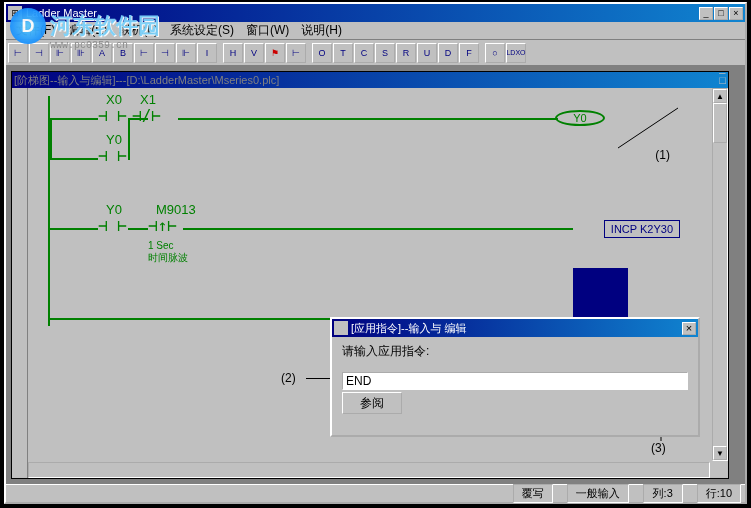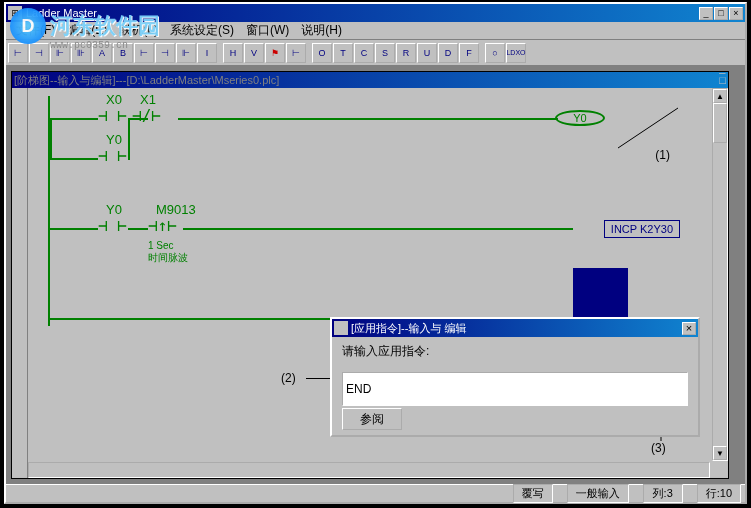--- a/index.html
+++ b/index.html
@@ -35,21 +35,21 @@
 .hline { position: absolute; height: 2px; background: #008000; }
 .instr-box { position: absolute; border: 1px solid #000080; padding: 2px 6px; font-size: 11px; color: #000080; background: #c0c0c0; }
 .blue-block { position: absolute; background: #000080; }
 .annotation { position: absolute; font-size: 12px; color: #000; }
 .arrow-line { position: absolute; border-top: 1px solid #000; }
 .dialog { position: absolute; top: 317px; left: 330px; width: 370px; height: 120px; background: #c0c0c0; border: 2px outset #fff; z-index: 10; }
 .dialog .dlg-title { height: 18px; background: linear-gradient(to right,#000080,#1084d0); color: #fff; display: flex; align-items: center; padding: 0 2px; }
 .dialog .dlg-title .icon { width: 14px; height: 14px; background: #c0c0c0; margin-right: 3px; }
 .dialog .dlg-body { padding: 6px 10px; }
 .dialog .prompt { font-size: 12px; margin-bottom: 12px; }
-.dialog input { width: 100%; height: 34px; border: 1px inset #fff; background: #fff; padding: 0 3px; font-size: 12px; }
+.dialog input { width: 100%; height: 18px; border: 1px inset #fff; background: #fff; padding: 0 3px; font-size: 12px; }
 .dialog .dlg-btns { display: flex; justify-content: flex-start; margin-top: 2px; }
 .dialog .dlg-btn { width: 60px; height: 22px; background: #c0c0c0; border: 1px outset #fff; font-size: 12px; cursor: pointer; }
 .statusbar { position: absolute; bottom: 0; left: 0; right: 0; height: 18px; background: #c0c0c0; border-top: 1px solid #fff; display: flex; justify-content: flex-end; align-items: center; padding: 0 4px; gap: 14px; }
 .statusbar .cell { border: 1px inset #fff; padding: 1px 8px; font-size: 11px; min-width: 40px; text-align: center; }
 .watermark { position: absolute; top: 8px; left: 10px; z-index: 20; display: flex; align-items: center; opacity: 0.95; }
 .watermark .logo { width: 36px; height: 36px; border-radius: 50%; background: radial-gradient(circle,#5ac8fa,#007aff); display: flex; align-items: center; justify-content: center; color: #fff; font-weight: bold; font-size: 18px; }
 .watermark .text { font-size: 22px; font-weight: bold; color: #7dd3fc; margin-left: 4px; text-shadow: 1px 1px 0 #fff; }
 .watermark .url { position: absolute; top: 32px; left: 40px; font-size: 10px; color: #888; font-family: Liberation Mono, monospace; }
 </style>
 </head>

